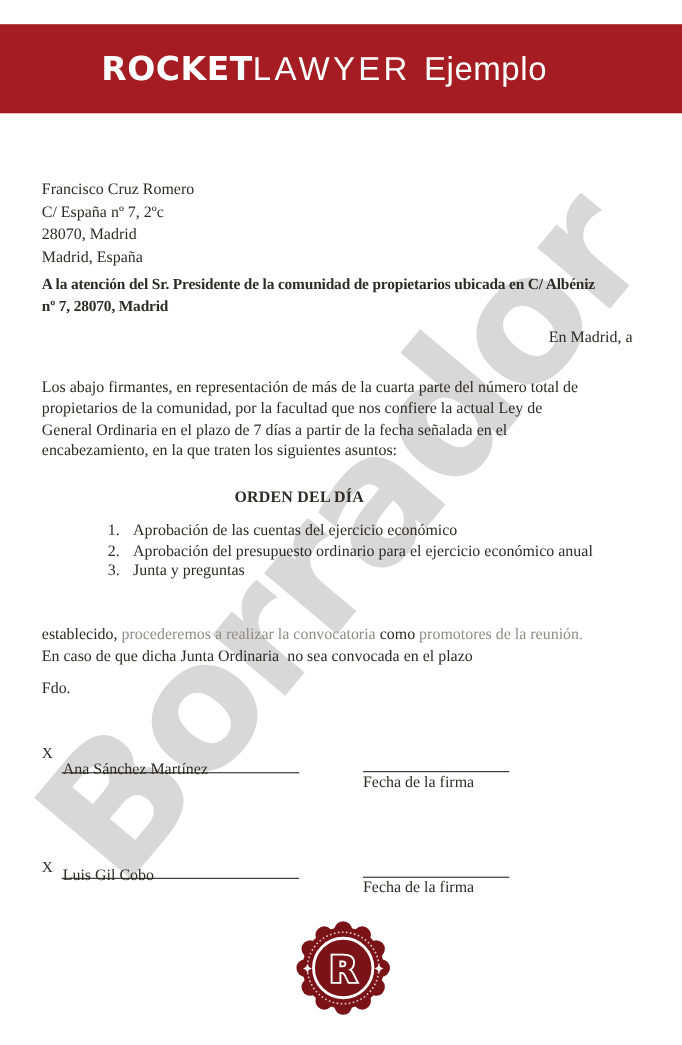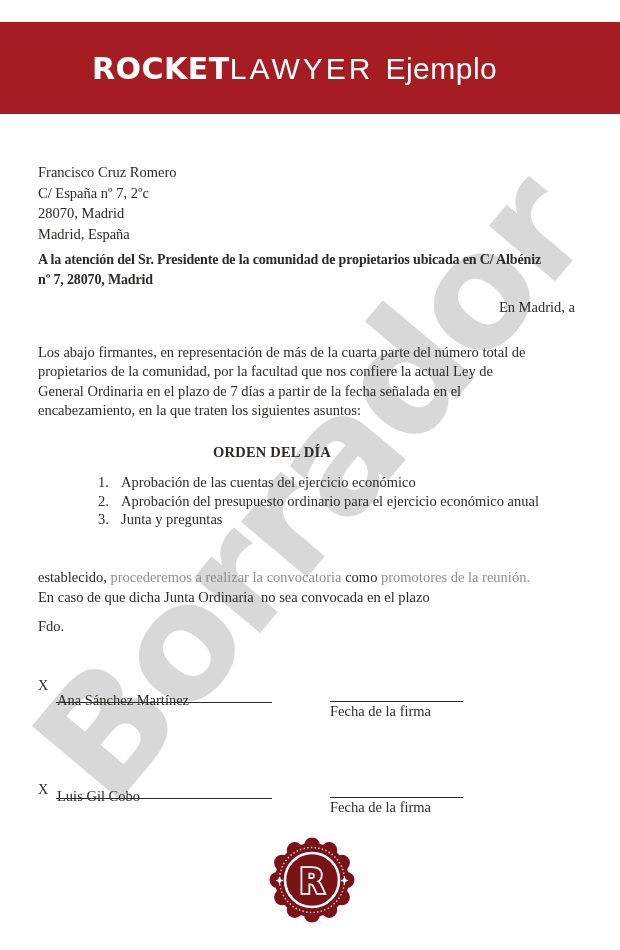--- a/index.html
+++ b/index.html
@@ -8,21 +8,21 @@
   .pre{white-space:pre;}
 
   
   .watermark{position:absolute;left:310px;top:488px;
              transform:translate(-50%,-50%) rotate(-50deg);
              font-family:"DejaVu Sans",sans-serif;font-weight:bold;
              font-size:158px;letter-spacing:-5px;color:#d8d8d8;
              white-space:nowrap;z-index:0;}
 
   
-  .banner{position:absolute;left:0;top:22px;width:620px;height:92px;background:#a51d22;z-index:2;}
+  .banner{position:absolute;left:0;top:22px;width:620px;height:81px;background:#a51d22;z-index:2;}
   .logo{position:absolute;left:92px;top:50%;transform:translateY(-50%);
         color:#ffffff;font-size:30px;white-space:nowrap;font-family:"Liberation Sans",sans-serif;}
   .logo-bold{font-family:"DejaVu Sans",sans-serif;font-weight:bold;letter-spacing:0.5px;}
   .logo-light{font-weight:normal;letter-spacing:3px;}
   .logo-suffix{font-weight:normal;margin-left:12px;letter-spacing:0.5px;}
 
   
   .abs{position:absolute;z-index:1;}
   .sender{left:38px;top:162px;font-size:14.5px;line-height:20.5px;}
   .recipient{left:38px;top:250px;font-size:14px;font-weight:bold;line-height:20px;letter-spacing:-0.15px;}

